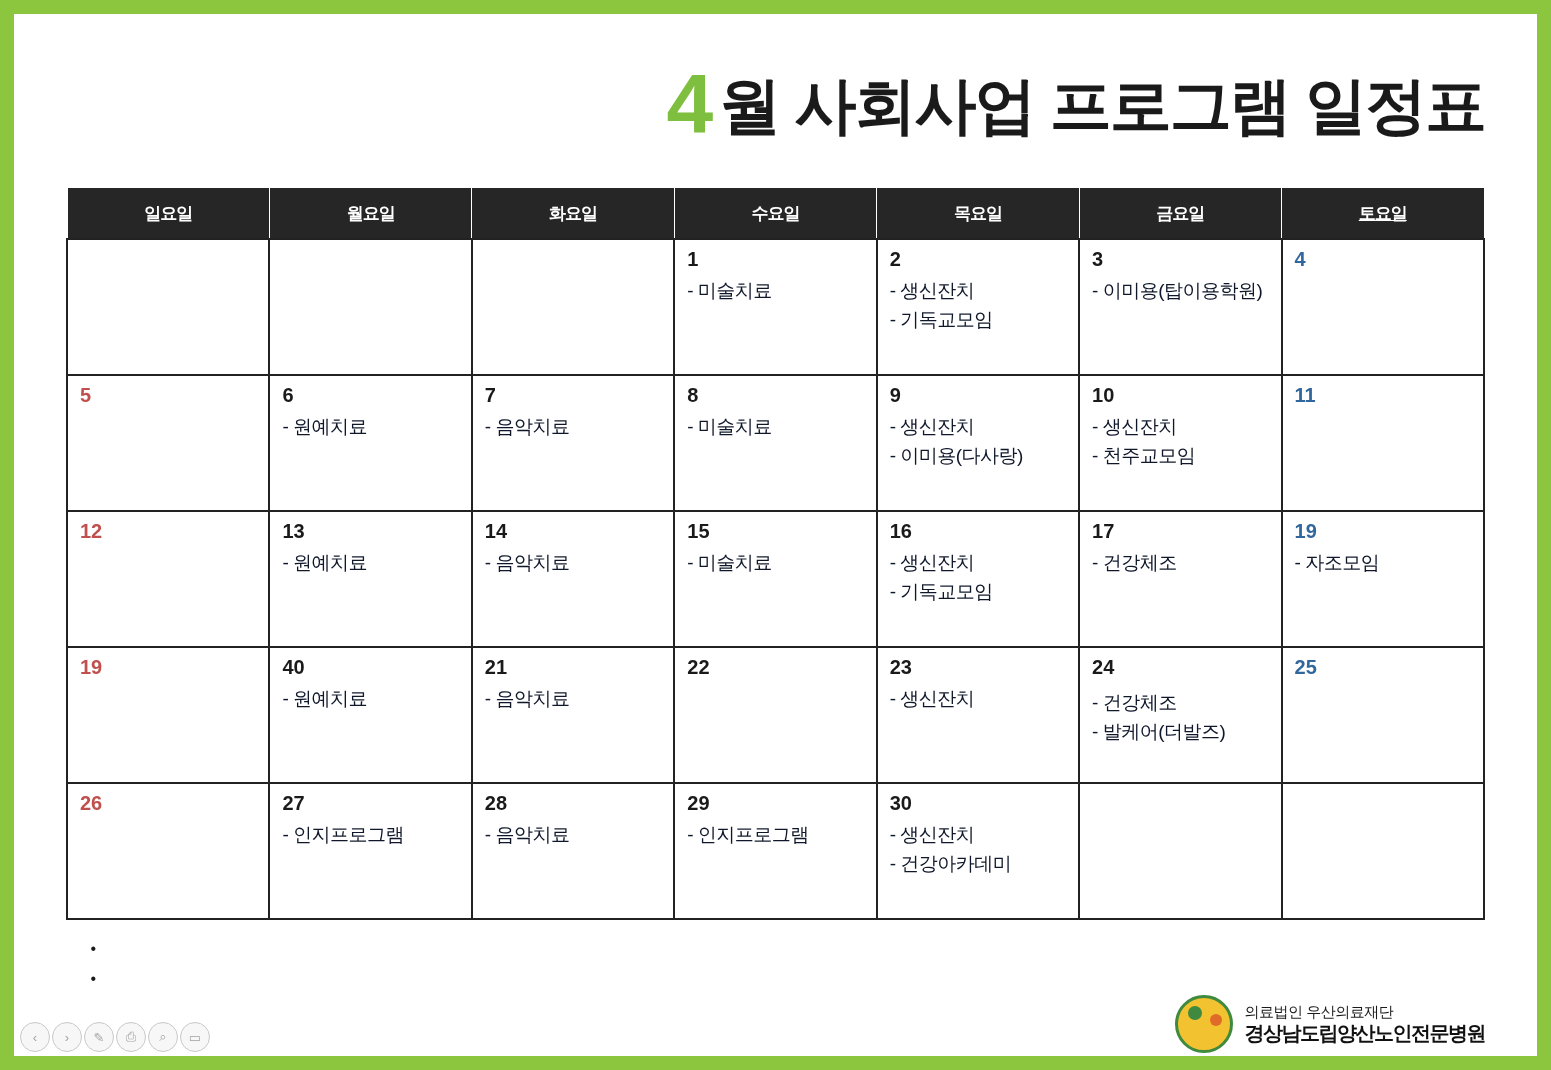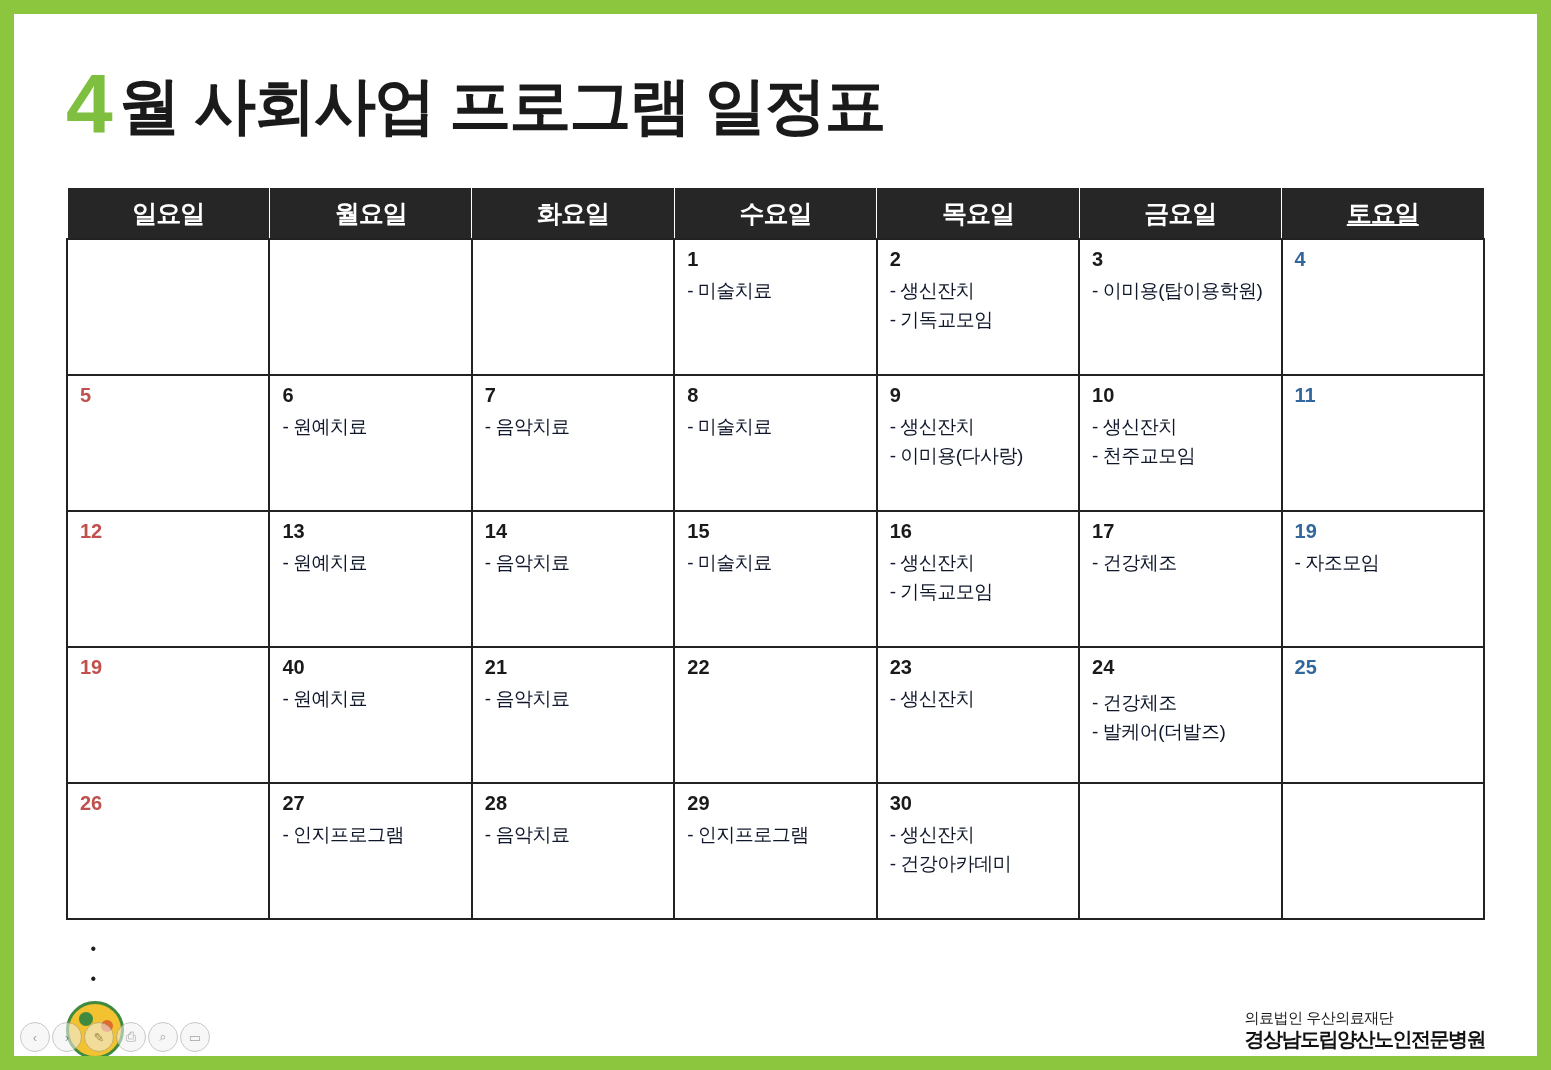--- a/index.html
+++ b/index.html
@@ -22,21 +22,21 @@
   .inner {
     position: relative;
     width: 100%;
     height: 100%;
     box-sizing: border-box;
     padding: 0 52px;
   }
 
   
   .title-wrap {
-    text-align: left;
+    text-align: right;
     padding-top: 42px;
     padding-bottom: 18px;
     white-space: nowrap;
   }
   .title-month {
     font-size: 84px;
     font-weight: bold;
     color: #7fbf3f;
     letter-spacing: -2px;
     vertical-align: -6px;
@@ -51,21 +51,21 @@
 
   
   table.cal {
     width: 100%;
     border-collapse: collapse;
     table-layout: fixed;
     margin-top: 16px;
   }
   table.cal th {
     height: 48px;
-    font-size: 25px;
+    font-size: 17px;
     font-weight: bold;
     color: #ffffff;
     background: #262626;
     border: 1px solid #ffffff;
     letter-spacing: -1px;
   }
   th.sun-head { background: #c0504d; }
   th.sat-head { background: #31679c; text-decoration: underline; }
 
   table.cal td {
@@ -114,23 +114,22 @@
   .note-bullet {
     width: 26px;
     flex: 0 0 26px;
     text-align: center;
     font-size: 16px;
   }
 
   
   .footer {
     display: flex;
-    justify-content: space-between;
+    justify-content: flex-end;
     align-items: center;
-    margin-top: 6px;
   }
   .logo-mark {
     width: 52px;
     height: 52px;
     border-radius: 50%;
     background: #f2c230;
     border: 3px solid #3f8a3f;
     position: relative;
     margin-right: 12px;
     overflow: hidden;

